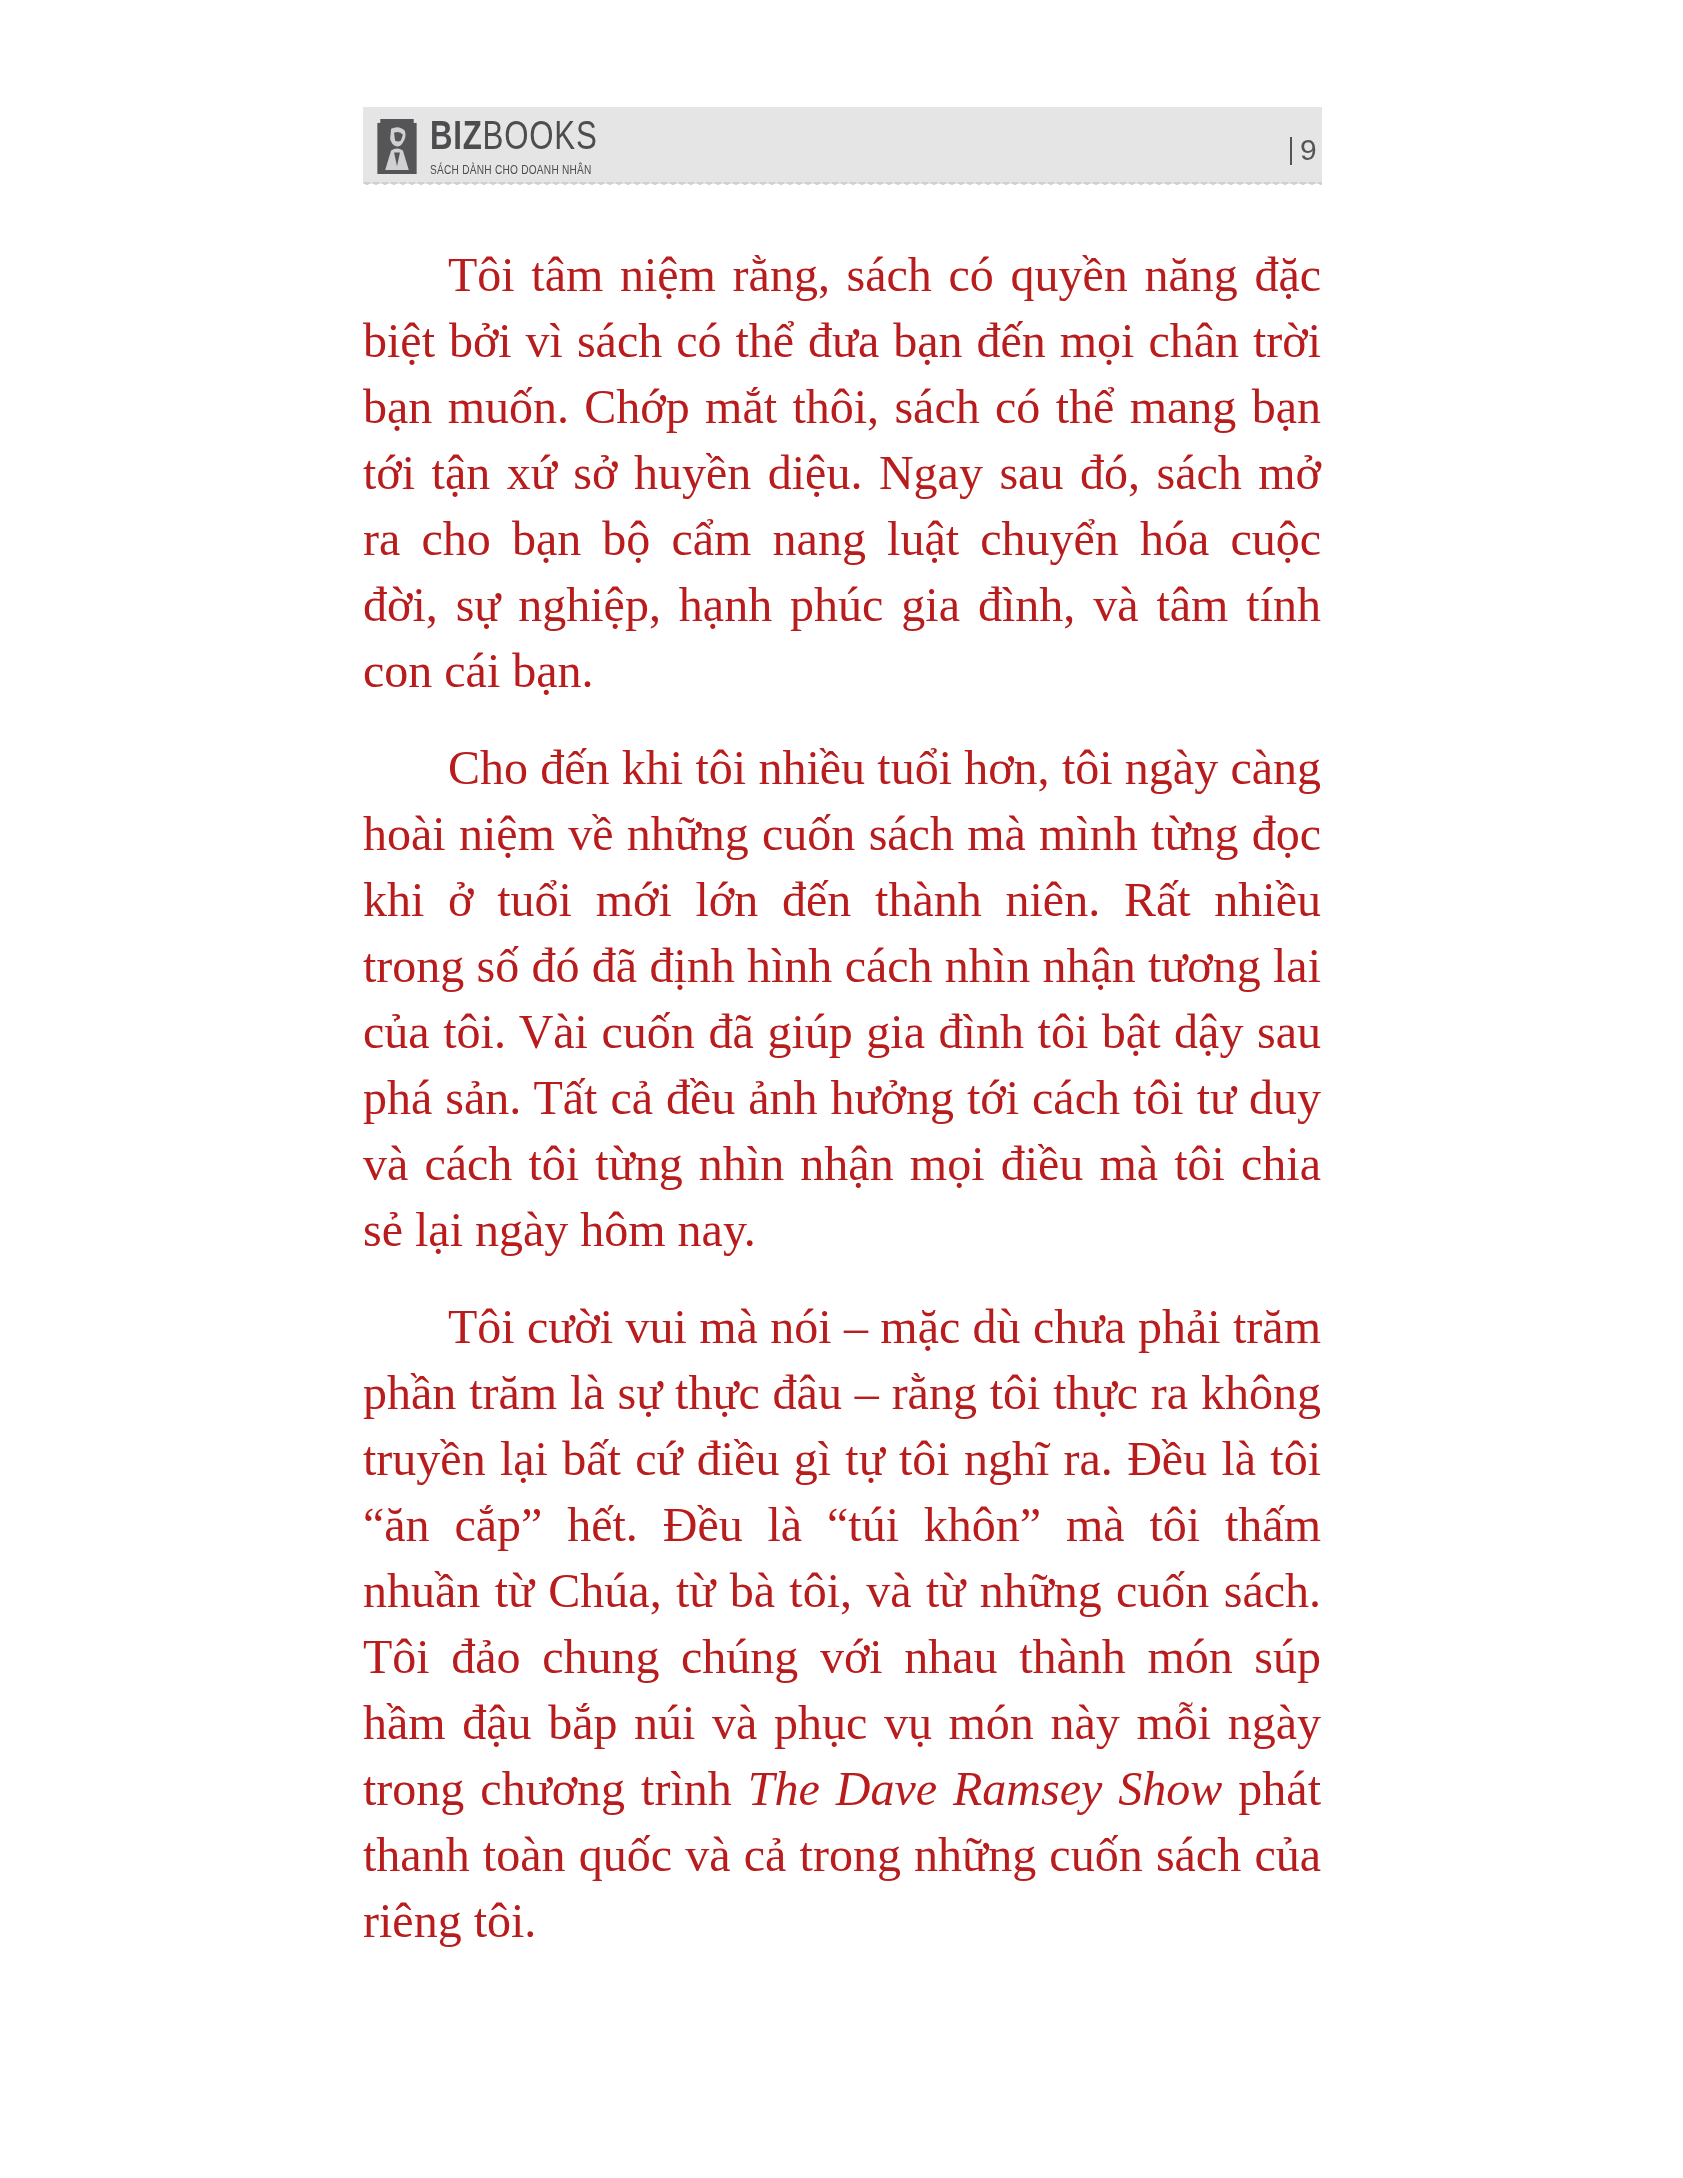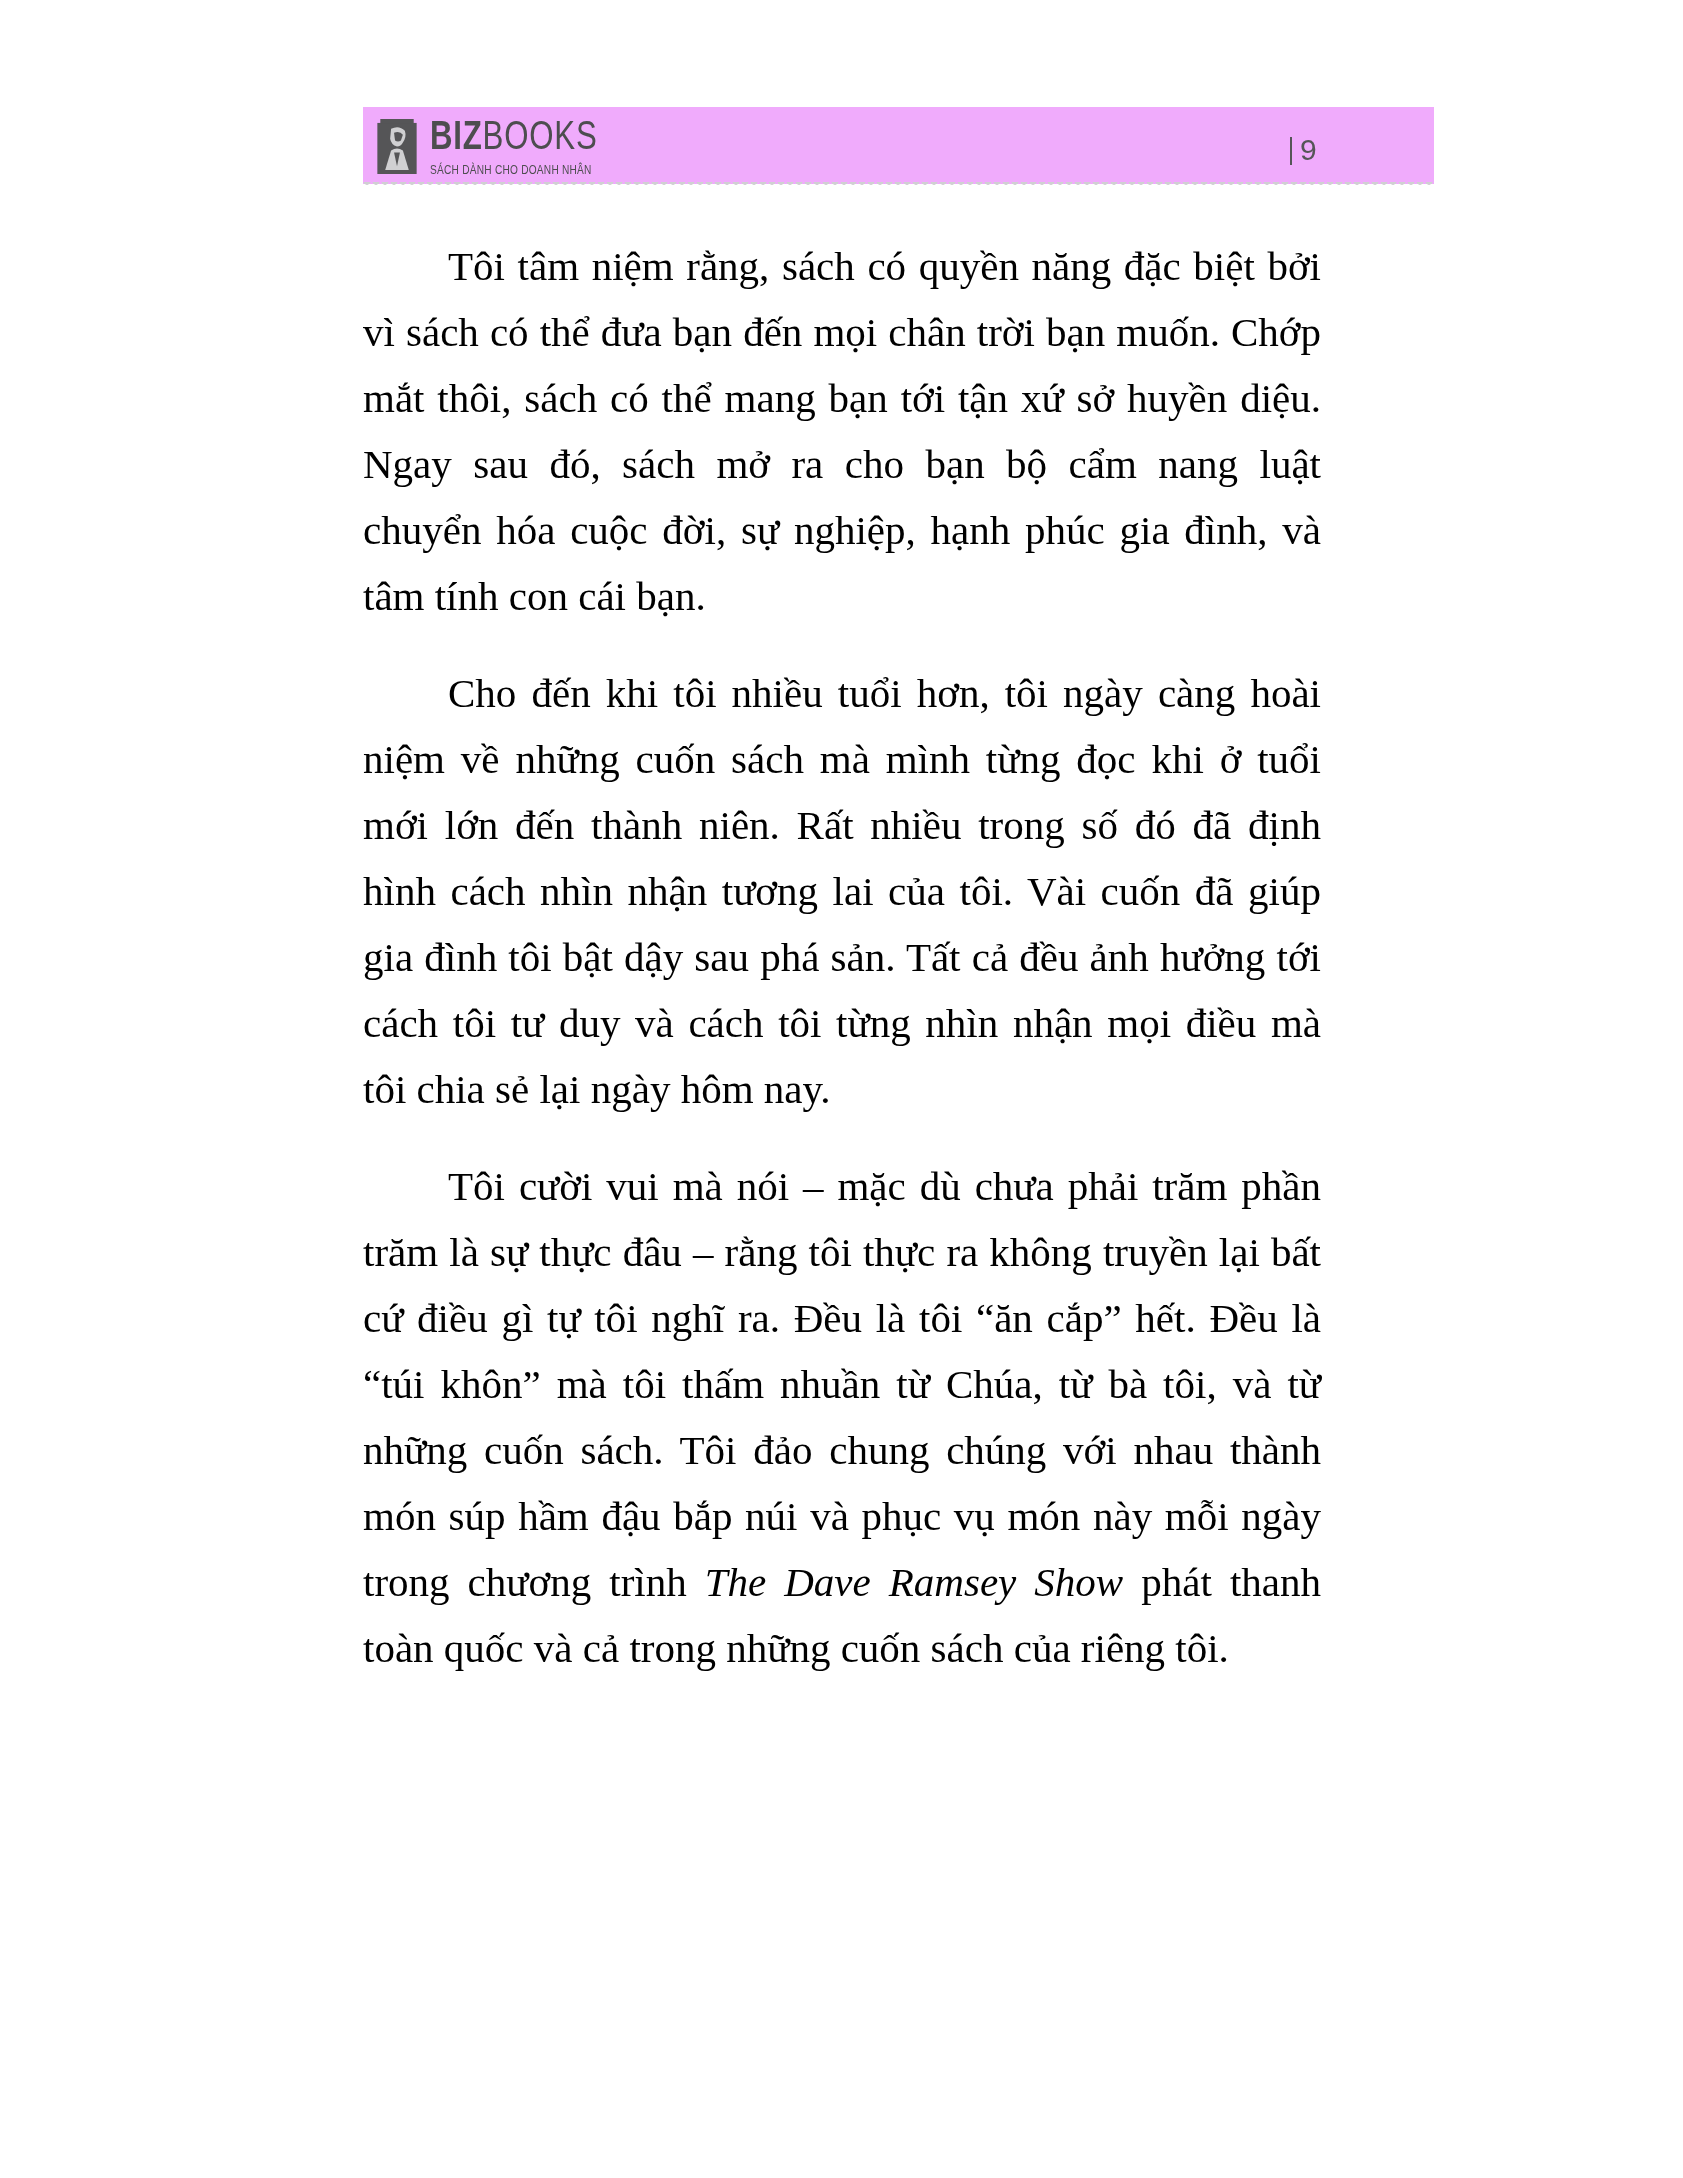--- a/index.html
+++ b/index.html
@@ -10,23 +10,23 @@
   body {
     width: 1683px;
     height: 2178px;
     position: relative;
     overflow: hidden;
   }
   .header {
     position: absolute;
     left: 363px;
     top: 107px;
-    width: 1071px;
+    width: 959px;
     height: 77px;
-    background: #f0abfc;
+    background: #e5e5e5;
     text-align: center;
   }
   .header::after {
     content: "";
     position: absolute;
     left: 0;
     right: 0;
     bottom: -4px;
     height: 6px;
     background: radial-gradient(circle at 4px -1px, #d0d0d2 3.5px, transparent 4px) repeat-x;
@@ -77,26 +77,26 @@
     left: 937px;
     top: 28px;
     font-family: "Liberation Sans", sans-serif;
     font-size: 30px;
     color: #555557;
     line-height: 1;
   }
   .content {
     position: absolute;
     left: 363px;
-    top: 233px;
+    top: 242px;
     width: 958px;
     font-family: "Liberation Serif", serif;
-    font-size: 41px;
+    font-size: 48px;
     line-height: 66px;
-    color: #000000;
+    color: #b91c1c;
     text-align: justify;
   }
   .content p {
     margin: 0 0 31px 0;
     text-indent: 85px;
   }
   .content em { font-style: italic; }
 </style>
 </head>
 <body>

